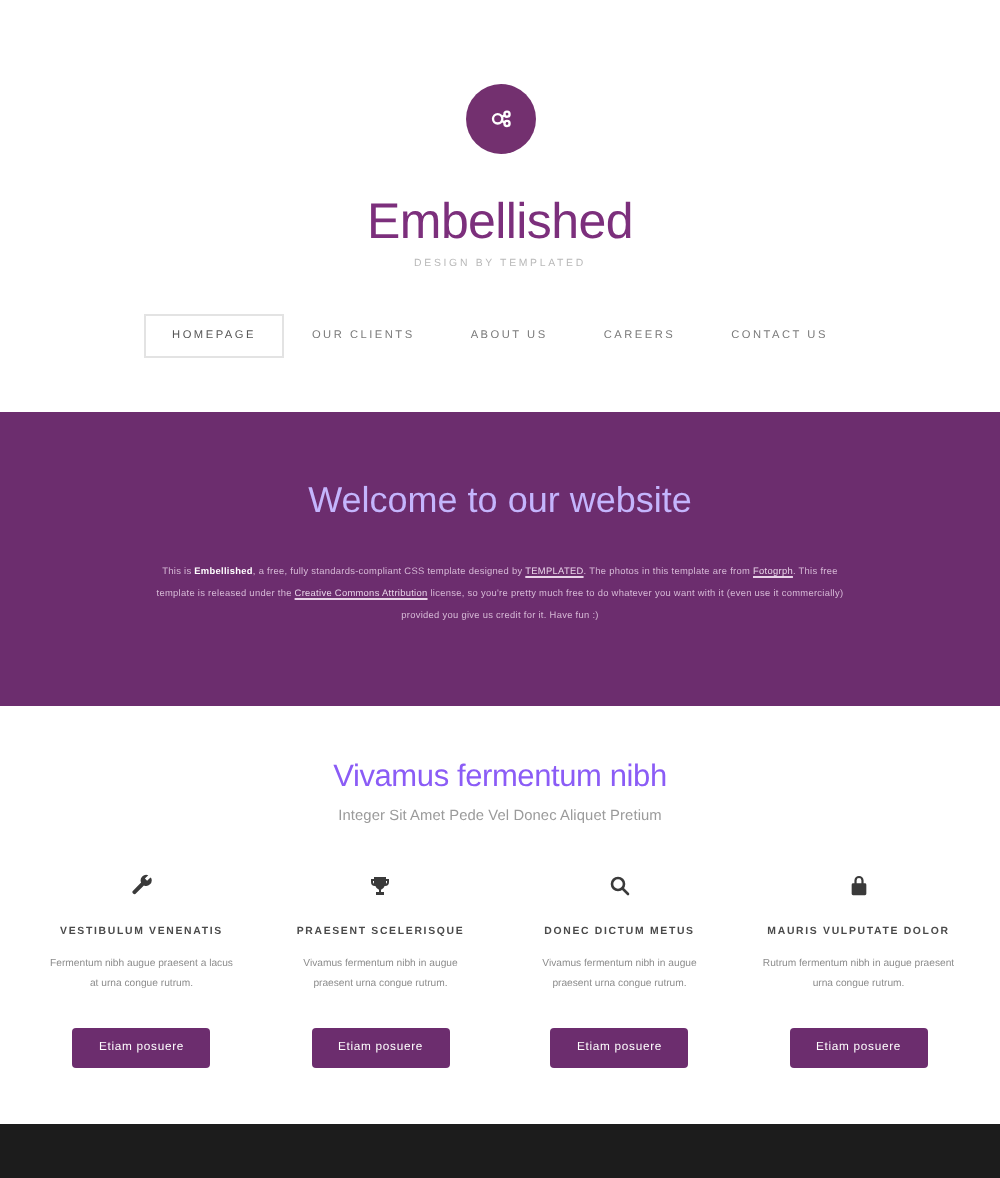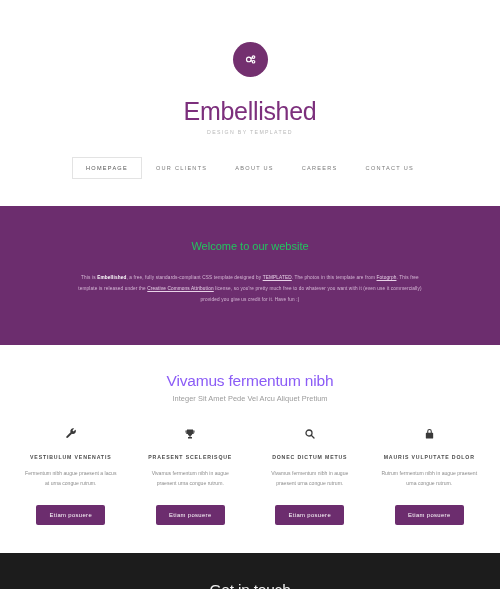--- a/index.html
+++ b/index.html
@@ -82,23 +82,23 @@
 
   
   #banner {
     margin-top: 27px;
     background: #6c2d6e;
     padding: 34px 40px 40px 40px;
     text-align: center;
     color: #ffffff;
   }
   #banner-title {
-    font-size: 11px;
-    font-weight: 400;
-    color: #22c55e;
+    font-size: 18px;
+    font-weight: 400;
+    color: #c4b5fd;
     letter-spacing: 0px;
     line-height: 1.2;
   }
   #banner-text {
     margin: 19px auto 0 auto;
     max-width: 352px;
     font-size: 4.7px;
     line-height: 2.35;
     color: #d6b9d6;
     letter-spacing: 0.15px;
@@ -229,21 +229,21 @@
 
 <section id="banner">
   <h2 id="banner-title">Welcome to our website</h2>
   <p id="banner-text">
     <span>This is </span><b>Embellished</b><span>, a free, fully standards-compliant CSS template designed by </span><a href="#">TEMPLATED</a><span>. The photos in this template are from </span><a href="#">Fotogrph</a><span>. This free template is released under the </span><a href="#">Creative Commons Attribution</a><span> license, so you're pretty much free to do whatever you want with it (even use it commercially) provided you give us credit for it. Have fun :)</span>
   </p>
 </section>
 
 <section id="features">
   <h2 id="features-title">Vivamus fermentum nibh</h2>
-  <div id="features-subtitle">Integer Sit Amet Pede Vel Arcu Aliquet Pretium</div>
+  <div id="features-subtitle">Integer Sit Amet Pede Vel Donec Aliquet Pretium</div>
 
   <div id="feature-grid">
 
     <div class="feature">
       <div class="feature-icon">
         <svg width="12" height="12" viewBox="0 0 24 24" fill="#3a3a3a">
           <path d="M21.3 4.2a5.6 5.6 0 0 1-7.4 7.2L6.1 19.2a2 2 0 1 1-2.8-2.8l7.8-7.8a5.6 5.6 0 0 1 7.2-7.4l-3.4 3.4 2.2 2.2 3.4-3.4z"></path>
         </svg>
       </div>
       <div class="feature-title">Vestibulum Venenatis</div>

